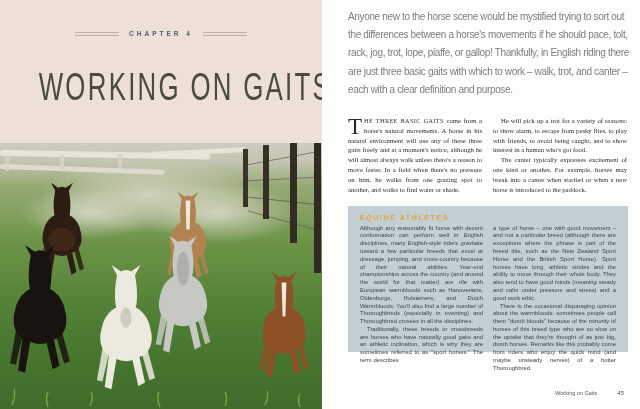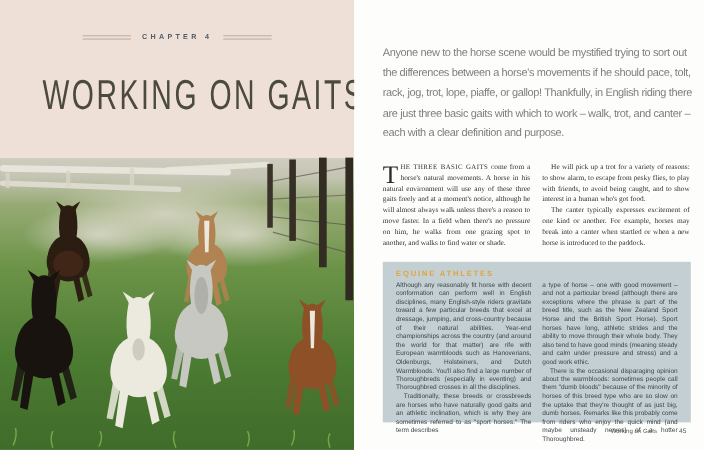--- a/index.html
+++ b/index.html
@@ -16,21 +16,21 @@
   .chapter-label { font-size:6.5px; letter-spacing:3px; color:#4e6170; font-weight:bold; }
   .chapter-title { position:absolute; top:68px; left:0; width:100%; text-align:center;
     font-size:34px; font-weight:400; letter-spacing:3px; color:#4b4a3d;
     transform:scaleX(0.76) scaleY(1.12); transform-origin:center; white-space:nowrap; }
 
   
   .photo { position:absolute; top:143px; left:0; width:322px; height:266px; overflow:hidden; }
   .photo svg { display:block; }
 
   
-  .page-right { position:relative; width:318px; height:409px; background:#fdfdfc; padding:40px 14px 0 26px; }
+  .page-right { position:relative; width:318px; height:409px; background:#fdfdfc; padding:8px 14px 0 26px; }
   .intro { width:282px; color:#7e7e7e; font-size:10px; line-height:1.82; letter-spacing:-0.35px; }
   .body-cols { display:flex; gap:11px; margin-top:17px; width:280px; }
   .body-col { width:134px; font-family:"Liberation Serif", serif; font-size:6.7px; line-height:1.47; color:#30302e; text-align:justify; }
   .dropcap { float:left; font-family:"Liberation Serif", serif; font-size:23px; line-height:17px; padding:2px 2px 0 0; color:#2b2b29; }
   .leadin { letter-spacing:0.4px; font-size:6.2px; }
   .indent { text-indent:8px; }
 
   .sidebar { width:280px; height:146px; background:#c3cfd2; margin-top:11px; padding:8px 12px 8px 12px; }
   .sidebar-heading { color:#dfa63d; font-size:7px; font-weight:bold; letter-spacing:1.6px; margin-bottom:4px; }
   .sidebar-cols { display:flex; gap:10px; }

